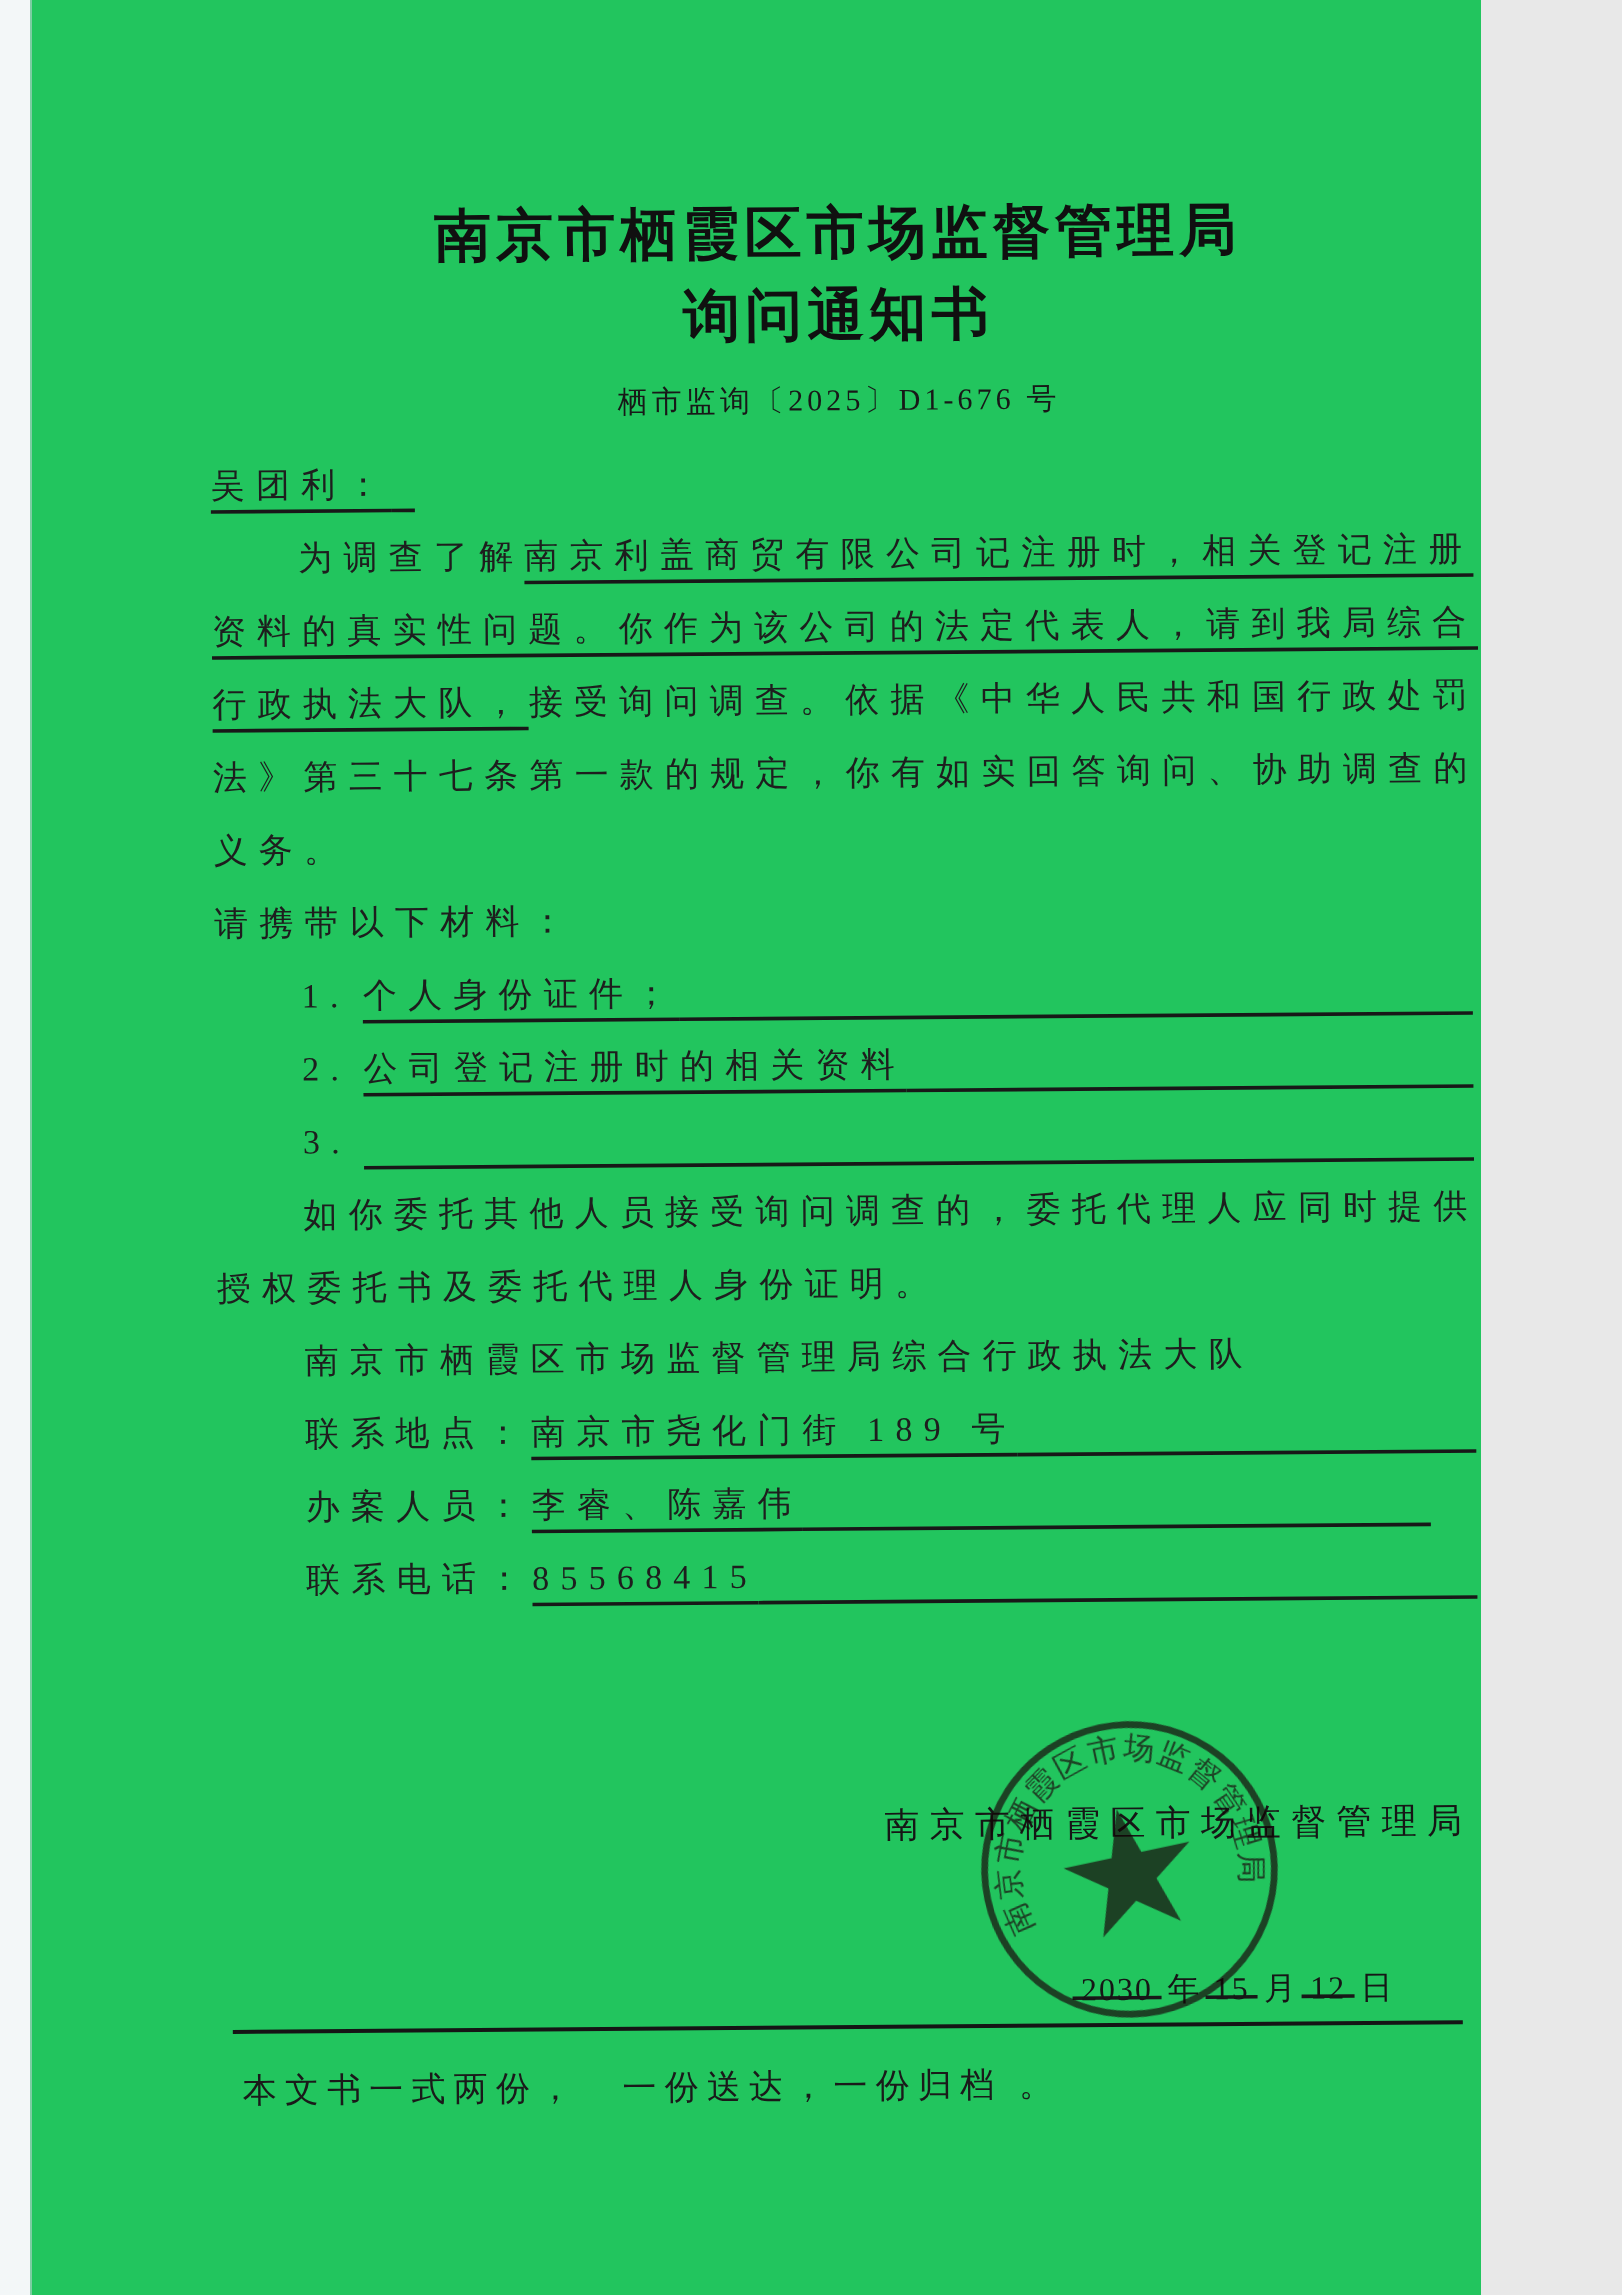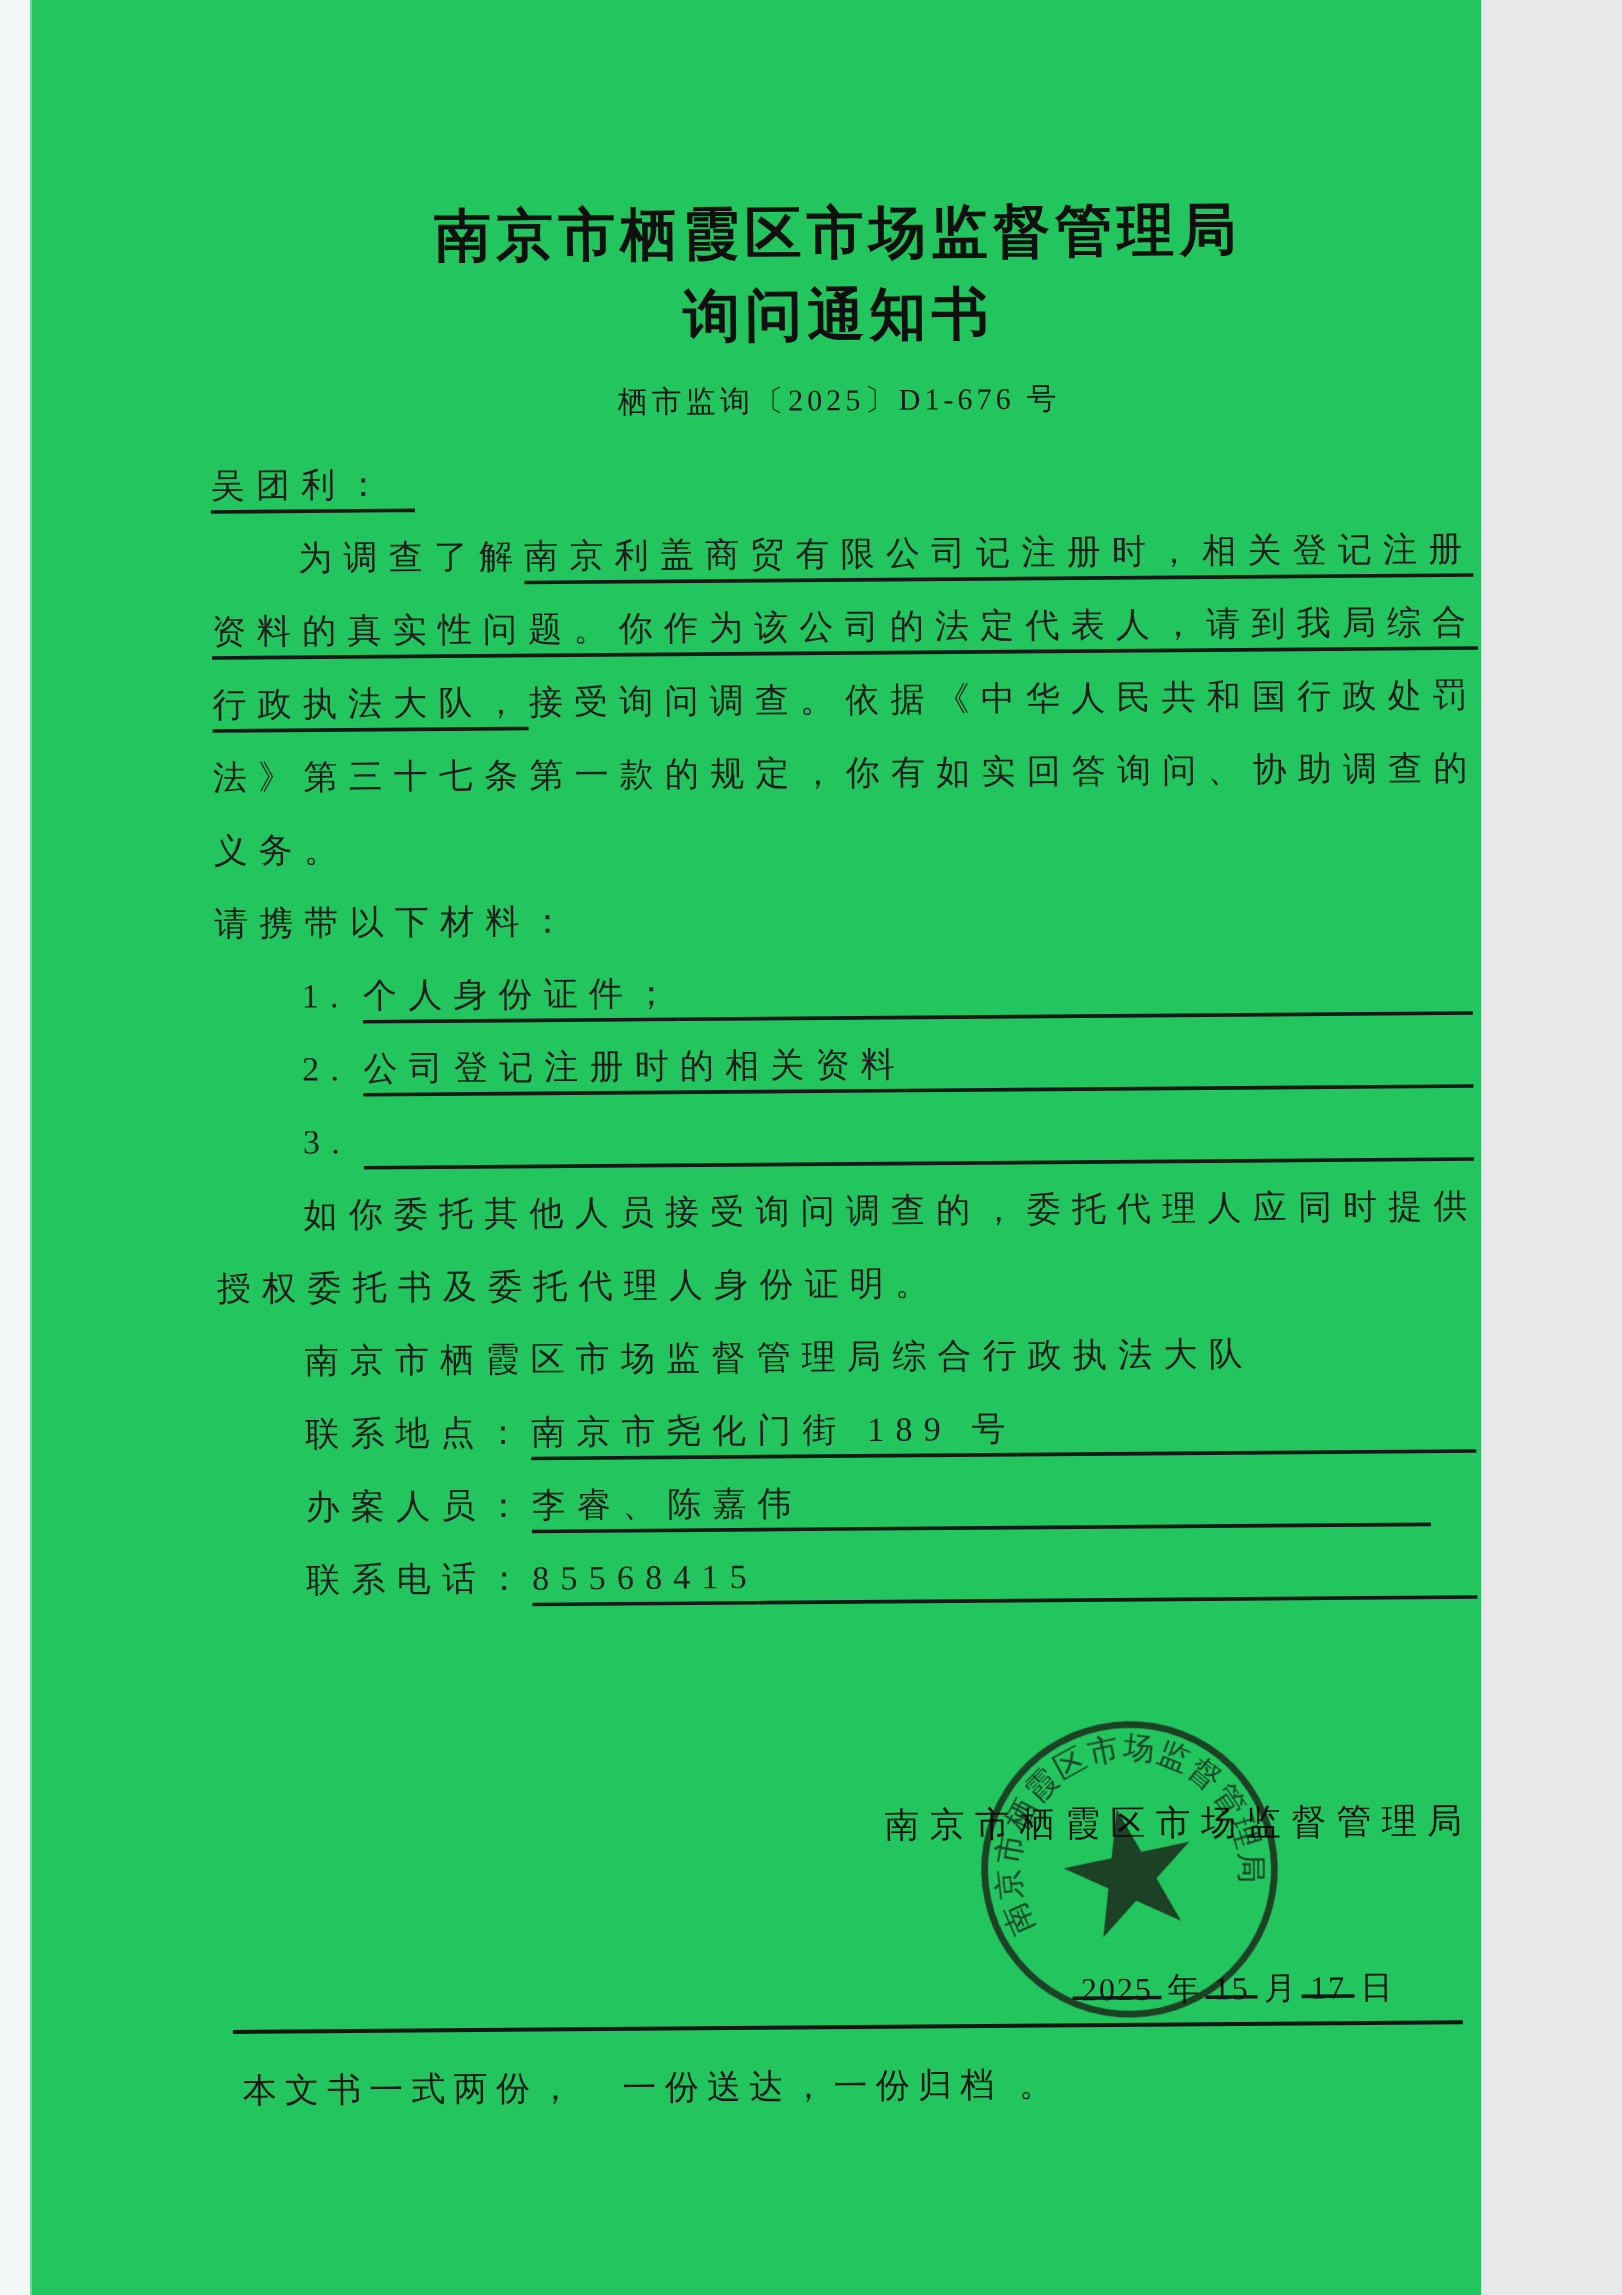--- a/index.html
+++ b/index.html
@@ -147,21 +147,21 @@
       </div>
       <div class="line ind">
         <span class="seg">联系电话：</span>
         <span class="seg u">85568415</span>
         <span class="fill u"></span>
       </div>
 
       <div class="sig-row">南京市栖霞区市场监督管理局</div>
 
       <div class="date-row">
-        <span class="date-num u">2025</span><span class="date-unit">年</span><span class="date-num u">15</span><span class="date-unit">月</span><span class="date-num u">17</span><span class="date-unit">日</span>
+        <span class="date-num u">2030</span><span class="date-unit">年</span><span class="date-num u">15</span><span class="date-unit">月</span><span class="date-num u">12</span><span class="date-unit">日</span>
       </div>
 
       <div class="rule"></div>
 
       <div class="footer-line">本文书一式两份，　一份送达，一份归档 。</div>
     </div>
   </div>
 
   <svg class="stamp" viewBox="0 0 700 700" aria-hidden="true">
     <circle cx="350" cy="355" r="300" fill="none" stroke="#cb4150" stroke-width="14"></circle>

